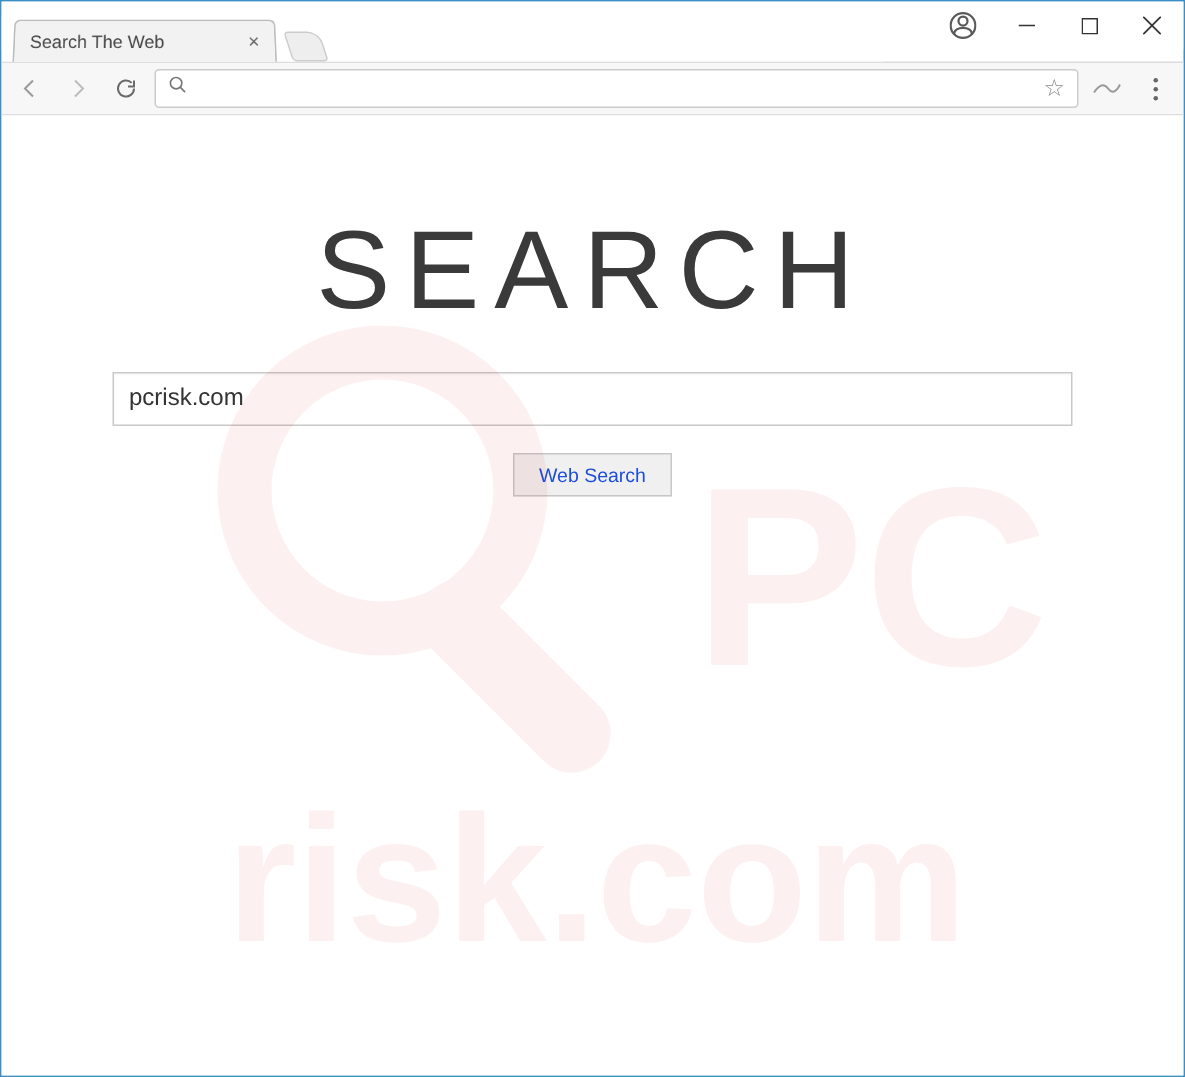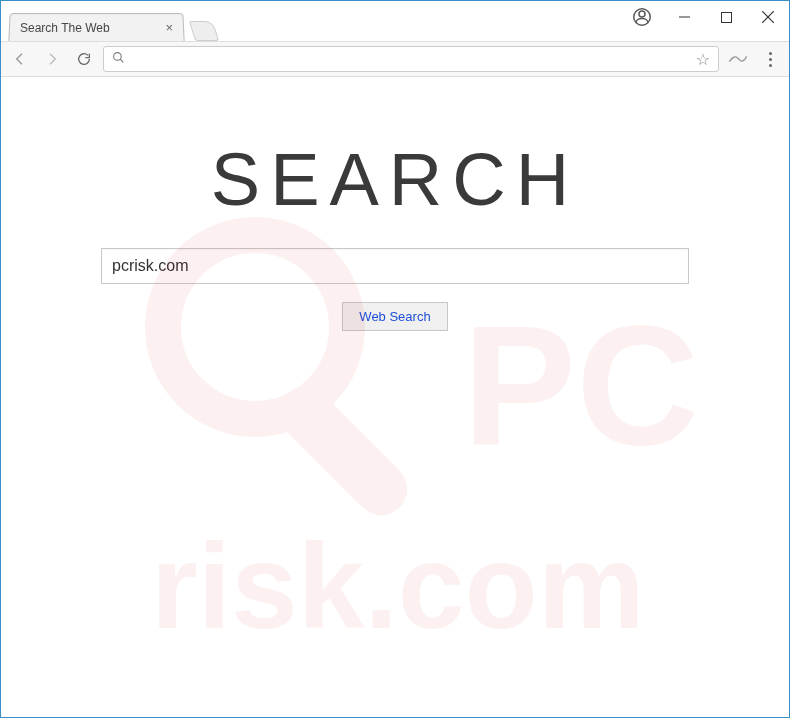--- a/index.html
+++ b/index.html
@@ -129,21 +129,21 @@
     }
     .logo {
       font-family: "Segoe UI Light", "Helvetica Neue", Arial, sans-serif;
       font-weight: 100;
       font-size: 74px;
       letter-spacing: 10px;
       color: #3a3a3a;
     }
     .search-box {
       margin-top: 26px;
-      width: 588px;
+      width: 640px;
       height: 36px;
       border: 1px solid #c9c9c9;
       display: flex;
       align-items: center;
       padding: 0 10px;
       box-shadow: inset 0 1px 2px rgba(0,0,0,0.04);
     }
     .search-box input {
       flex:1; border:none; outline:none; font-size:16px; color:#333;
       font-family: Arial, sans-serif;

